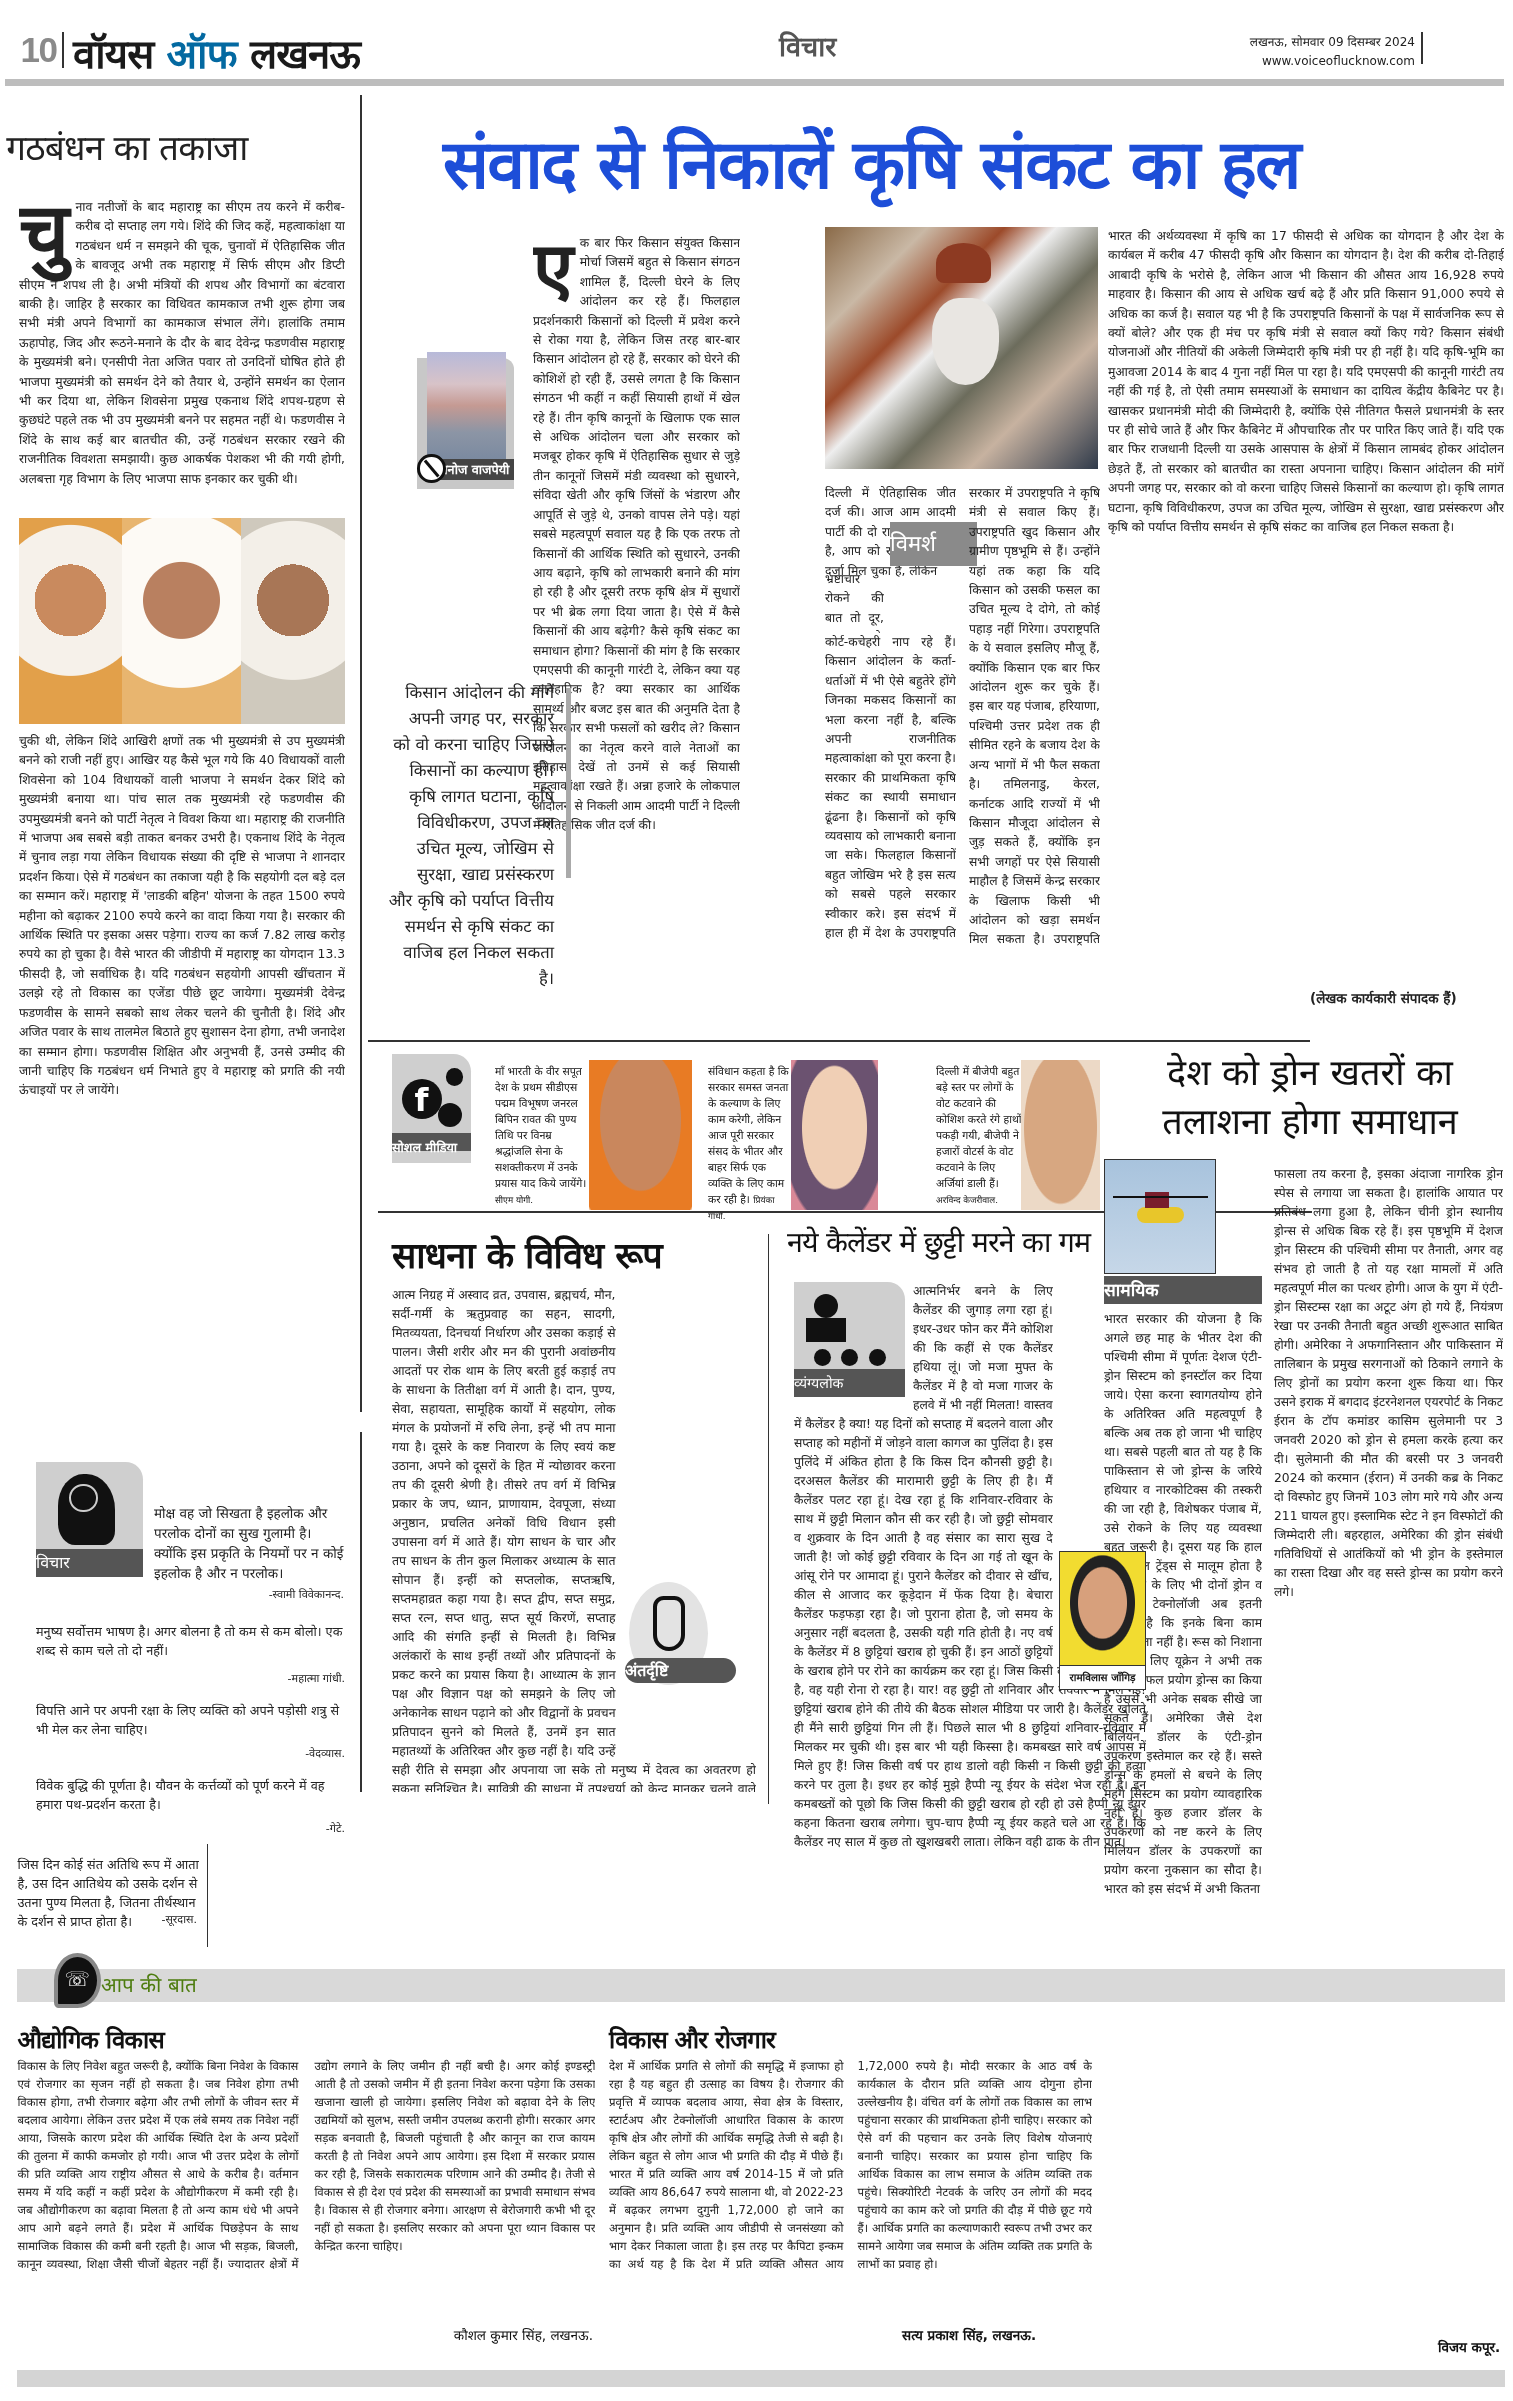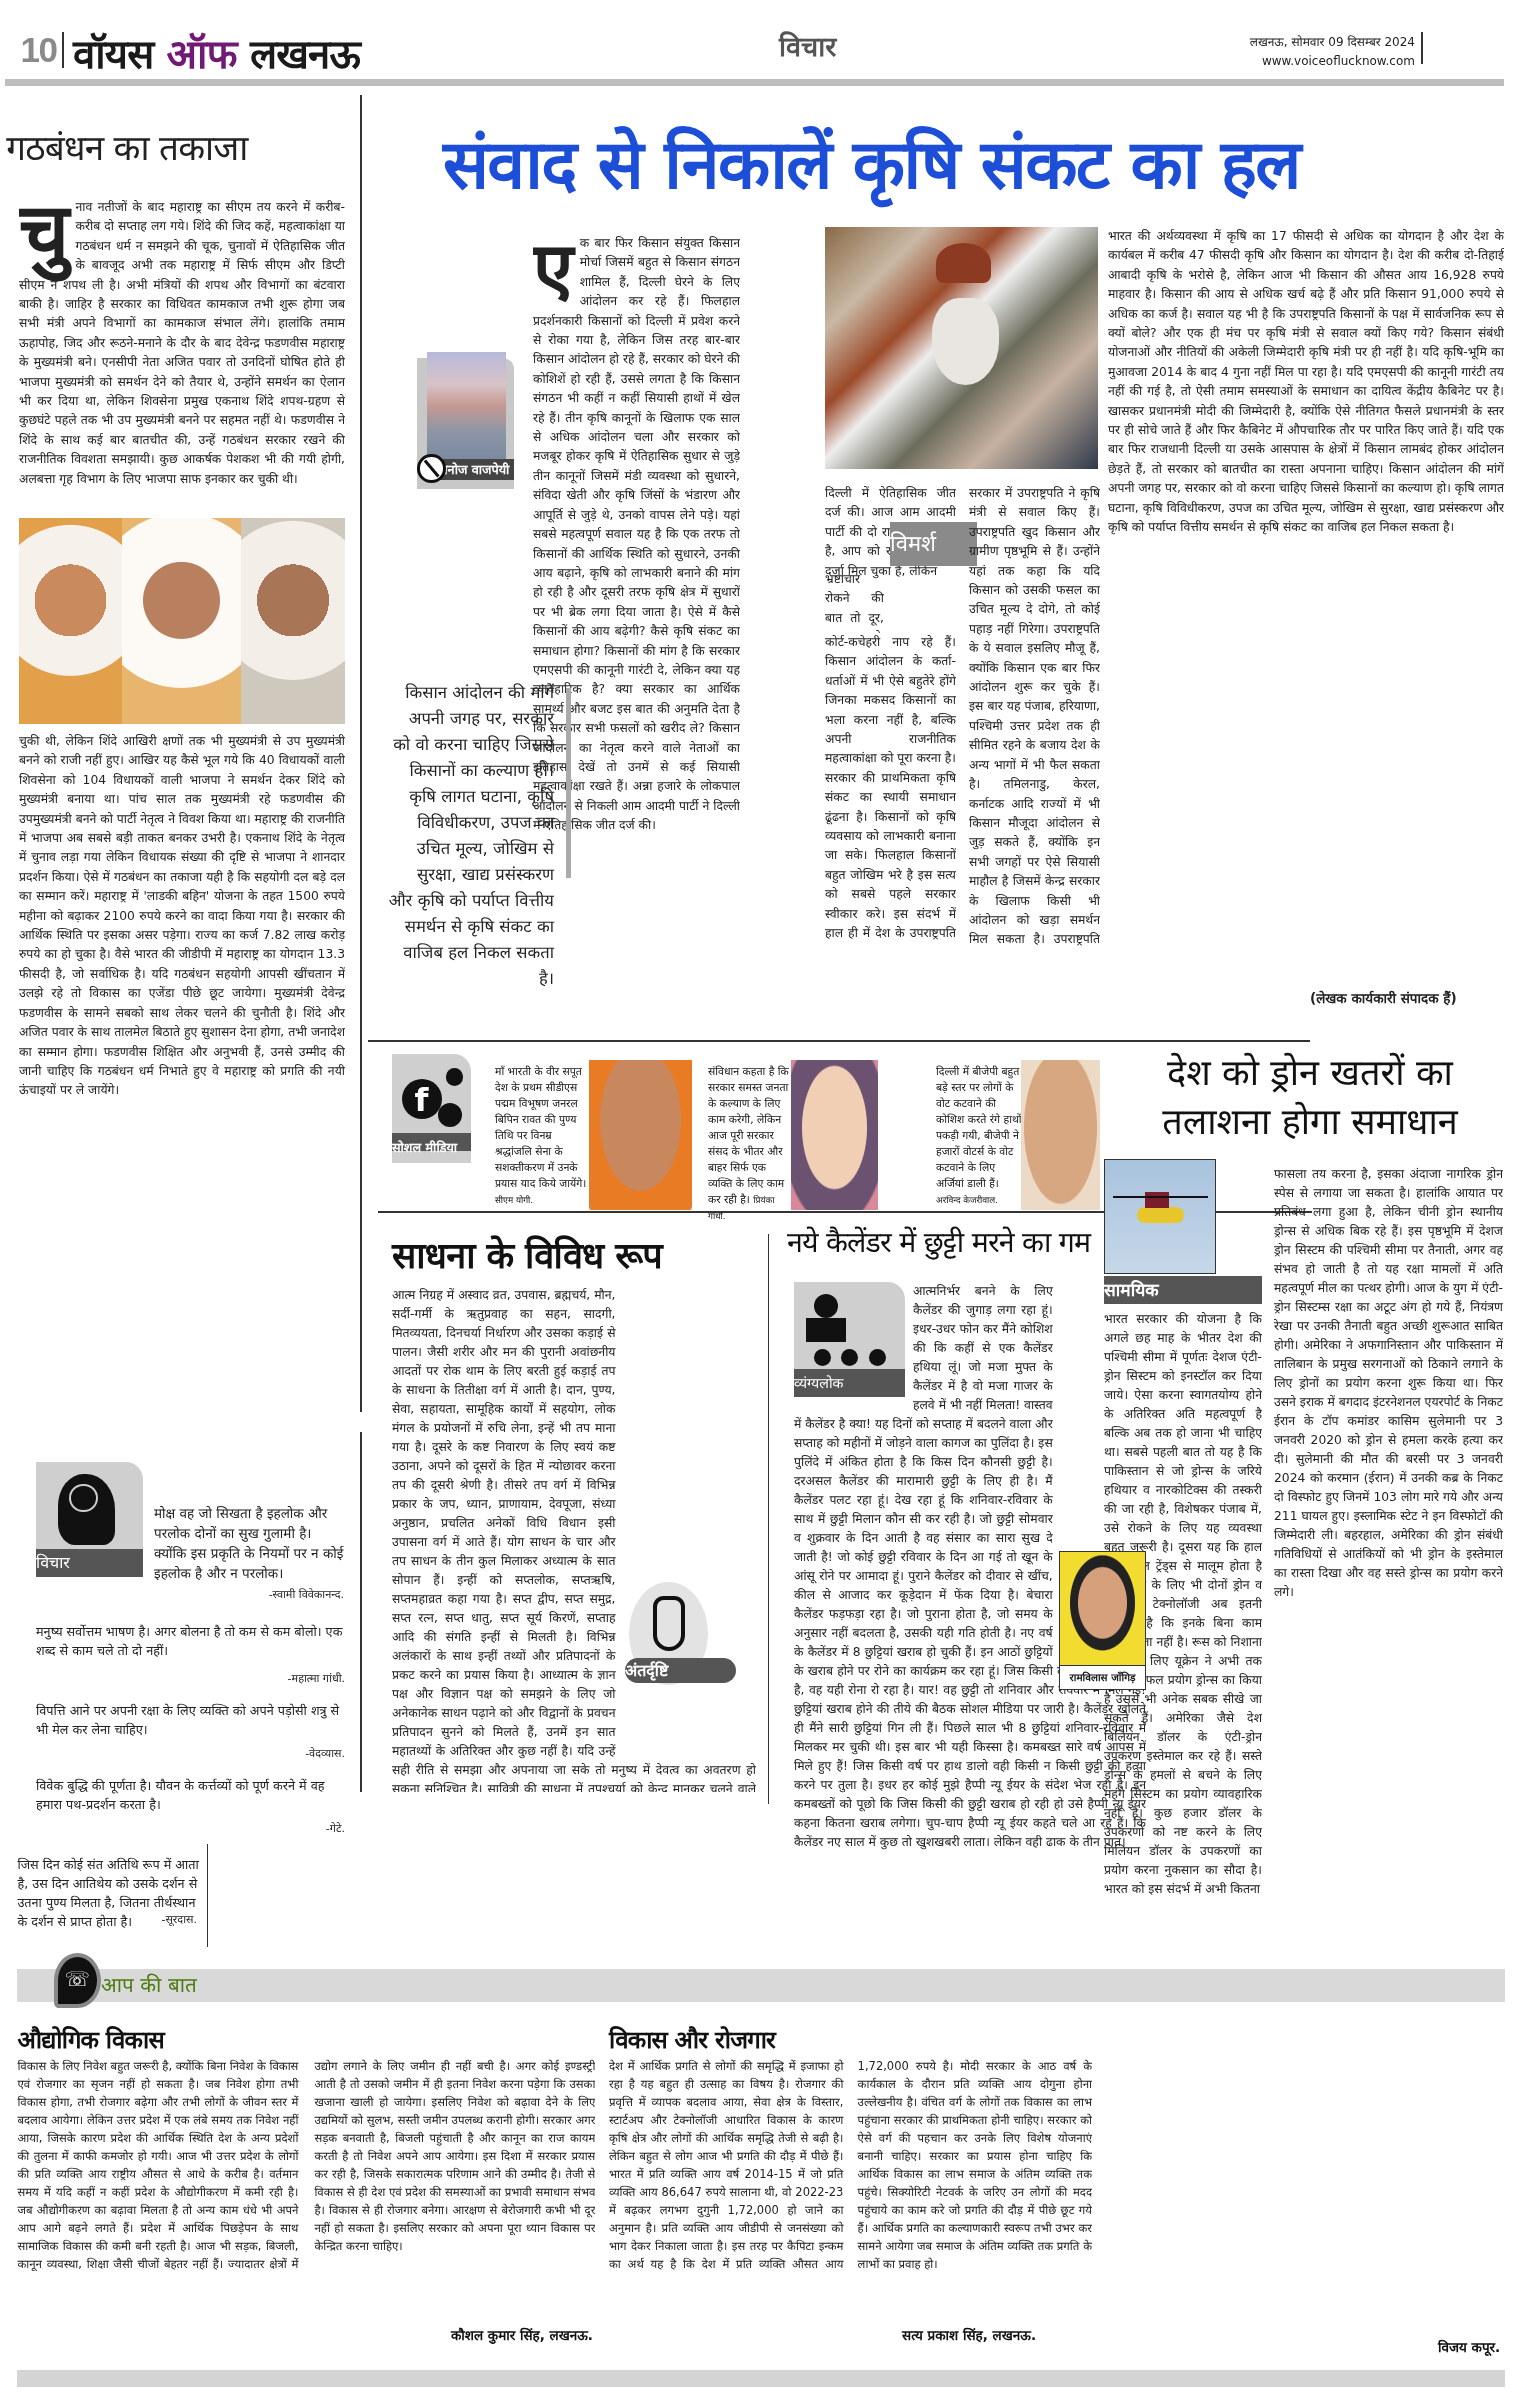--- a/index.html
+++ b/index.html
@@ -2,21 +2,21 @@
 <html style="font-size:12.7px"><head>
 <meta charset="utf-8">
 <style>
 *{box-sizing:border-box;margin:0;padding:0}
 html,body{width:1514px;height:2401px;background:#fff;overflow:hidden}
 body{font-family:"DejaVu Sans","Liberation Sans",sans-serif;color:#1a1a1a;position:relative}
 .abs{position:absolute}
 .hdr-num{left:20.6px;top:30px;font-size:35px;font-weight:bold;color:#8a8a8a;font-family:"Liberation Sans",sans-serif;letter-spacing:-1.6px}
 .hdr-sep{left:62px;top:32px;width:1.6px;height:36px;background:#333}
 .hdr-logo{left:73px;top:25px;font-size:40px;font-weight:bold;letter-spacing:-0.8px;font-family:"DejaVu Sans",sans-serif}
-.hdr-logo .g{color:#701a75}
+.hdr-logo .g{color:#0369a1}
 .hdr-sec{left:779px;top:27px;font-size:27px;font-weight:bold;color:#555}
 .hdr-date{right:99px;top:33px;font-size:12px;text-align:right;color:#222;line-height:19px}
 .hdr-rule{left:4.7px;top:79px;width:1499px;height:7.1px;background:#bdbdbd}
 .vline{width:1.6px;background:#333}
 .hline{height:1.6px;background:#333}
 .h-left{left:6.3px;top:123px;font-size:35px;color:#222;font-weight:normal;letter-spacing:-0.8px}
 .h-main{left:443px;top:115px;font-size:68px;font-weight:bold;letter-spacing:-1.6px;color:#1d4ed8;white-space:nowrap}
 .body-text{font-size:12.3px;line-height:19.4px;text-align:justify;color:#222;overflow:hidden;font-family:"DejaVu Sans",sans-serif}
 .dropcap{float:left;font-size:79px;line-height:65px;font-weight:bold;margin-right:6.3px;margin-top:1.6px}
 .photo{background:#9aa;overflow:hidden}
@@ -175,20 +175,20 @@
 <div class="abs vline" style="left:207px;top:1844px;height:103px;width:0.8px"></div>
 
 <div class="abs" style="left:17.4px;top:1969px;width:1488px;height:33px;background:#d9d9d9"></div>
 <div class="abs" style="left:54px;top:1953px;width:47px;height:55px;border-radius:50% 50% 50% 10%;background:#111;border:4.7px solid #888">
   <div style="color:#fff;font-size:20.6px;text-align:center;line-height:44px">☏</div>
 </div>
 <div class="abs" style="left:101px;top:1970px;font-size:20.6px;color:#4d7c0f">आप की बात</div>
 
 <div class="abs h-sec" style="left:17.4px;top:2022px;font-size:24px">औद्योगिक विकास</div>
 <div class="abs body-text" style="left:17.4px;top:2057px;width:578px;height:293px;column-count:2;column-gap:16px;font-size:11.5px;line-height:18px">विकास के लिए निवेश बहुत जरूरी है, क्योंकि बिना निवेश के विकास एवं रोजगार का सृजन नहीं हो सकता है। जब निवेश होगा तभी विकास होगा, तभी रोजगार बढ़ेगा और तभी लोगों के जीवन स्तर में बदलाव आयेगा। लेकिन उत्तर प्रदेश में एक लंबे समय तक निवेश नहीं आया, जिसके कारण प्रदेश की आर्थिक स्थिति देश के अन्य प्रदेशों की तुलना में काफी कमजोर हो गयी। आज भी उत्तर प्रदेश के लोगों की प्रति व्यक्ति आय राष्ट्रीय औसत से आधे के करीब है। वर्तमान समय में यदि कहीं न कहीं प्रदेश के औद्योगीकरण में कमी रही है। जब औद्योगीकरण का बढ़ावा मिलता है तो अन्य काम धंधे भी अपने आप आगे बढ़ने लगते हैं। प्रदेश में आर्थिक पिछड़ेपन के साथ सामाजिक विकास की कमी बनी रहती है। आज भी सड़क, बिजली, कानून व्यवस्था, शिक्षा जैसी चीजों बेहतर नहीं हैं। ज्यादातर क्षेत्रों में उद्योग लगाने के लिए जमीन ही नहीं बची है। अगर कोई इण्डस्ट्री आती है तो उसको जमीन में ही इतना निवेश करना पड़ेगा कि उसका खजाना खाली हो जायेगा। इसलिए निवेश को बढ़ावा देने के लिए उद्यमियों को सुलभ, सस्ती जमीन उपलब्ध करानी होगी। सरकार अगर सड़क बनवाती है, बिजली पहुंचाती है और कानून का राज कायम करती है तो निवेश अपने आप आयेगा। इस दिशा में सरकार प्रयास कर रही है, जिसके सकारात्मक परिणाम आने की उम्मीद है। तेजी से विकास से ही देश एवं प्रदेश की समस्याओं का प्रभावी समाधान संभव है। विकास से ही रोजगार बनेगा। आरक्षण से बेरोजगारी कभी भी दूर नहीं हो सकता है। इसलिए सरकार को अपना पूरा ध्यान विकास पर केन्द्रित करना चाहिए।</div>
-<div class="abs" style="left:443px;top:2326px;width:150px;text-align:right;font-size:13.5px;font-weight:bold;color:#111">कौशल कुमार सिंह, लखनऊ.</div>
+<div class="abs" style="left:443px;top:2326px;width:150px;text-align:right;font-size:13.5px;font-weight:normal;color:#111">कौशल कुमार सिंह, लखनऊ.</div>
 
 <div class="abs h-sec" style="left:609px;top:2022px;font-size:24px">विकास और रोजगार</div>
 <div class="abs body-text" style="left:609px;top:2057px;width:483px;height:269px;column-count:2;column-gap:14.2px;font-size:11.5px;line-height:18px">देश में आर्थिक प्रगति से लोगों की समृद्धि में इजाफा हो रहा है यह बहुत ही उत्साह का विषय है। रोजगार की प्रवृत्ति में व्यापक बदलाव आया, सेवा क्षेत्र के विस्तार, स्टार्टअप और टेक्नोलॉजी आधारित विकास के कारण कृषि क्षेत्र और लोगों की आर्थिक समृद्धि तेजी से बढ़ी है। लेकिन बहुत से लोग आज भी प्रगति की दौड़ में पीछे हैं। भारत में प्रति व्यक्ति आय वर्ष 2014-15 में जो प्रति व्यक्ति आय 86,647 रुपये सालाना थी, वो 2022-23 में बढ़कर लगभग दुगुनी 1,72,000 हो जाने का अनुमान है। प्रति व्यक्ति आय जीडीपी से जनसंख्या को भाग देकर निकाला जाता है। इस तरह पर कैपिटा इन्कम का अर्थ यह है कि देश में प्रति व्यक्ति औसत आय 1,72,000 रुपये है। मोदी सरकार के आठ वर्ष के कार्यकाल के दौरान प्रति व्यक्ति आय दोगुना होना उल्लेखनीय है। वंचित वर्ग के लोगों तक विकास का लाभ पहुंचाना सरकार की प्राथमिकता होनी चाहिए। सरकार को ऐसे वर्ग की पहचान कर उनके लिए विशेष योजनाएं बनानी चाहिए। सरकार का प्रयास होना चाहिए कि आर्थिक विकास का लाभ समाज के अंतिम व्यक्ति तक पहुंचे। सिक्योरिटी नेटवर्क के जरिए उन लोगों की मदद पहुंचाये का काम करे जो प्रगति की दौड़ में पीछे छूट गये हैं। आर्थिक प्रगति का कल्याणकारी स्वरूप तभी उभर कर सामने आयेगा जब समाज के अंतिम व्यक्ति तक प्रगति के लाभों का प्रवाह हो।</div>
 <div class="abs" style="left:902px;top:2326px;width:190px;text-align:left;font-size:13.5px;font-weight:bold;color:#111">सत्य प्रकाश सिंह, लखनऊ.</div>
 
 <div class="abs" style="left:17.4px;top:2370px;width:1488px;height:17.4px;background:#d4d4d4"></div>
 
 
 </body></html>

